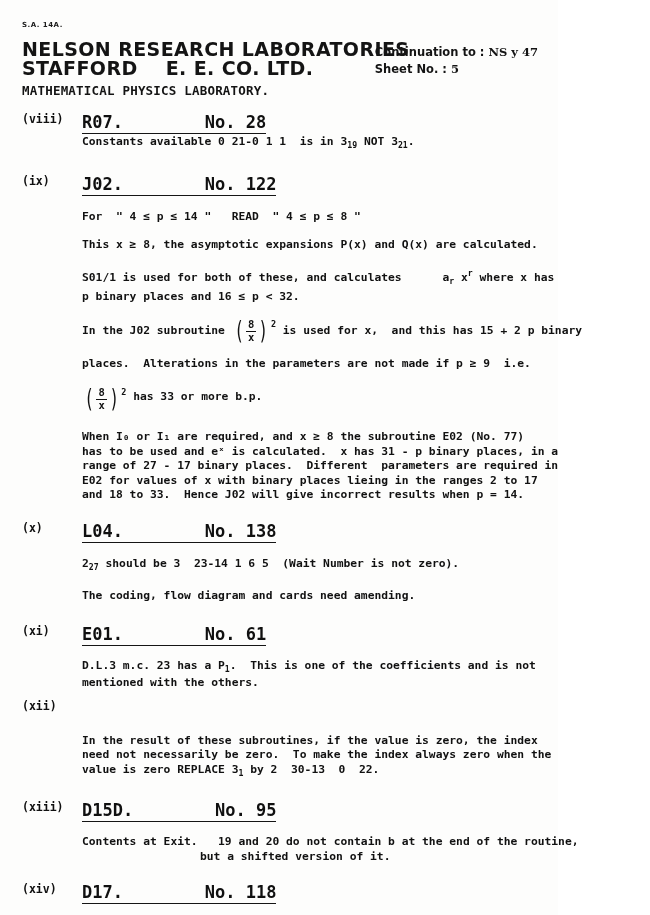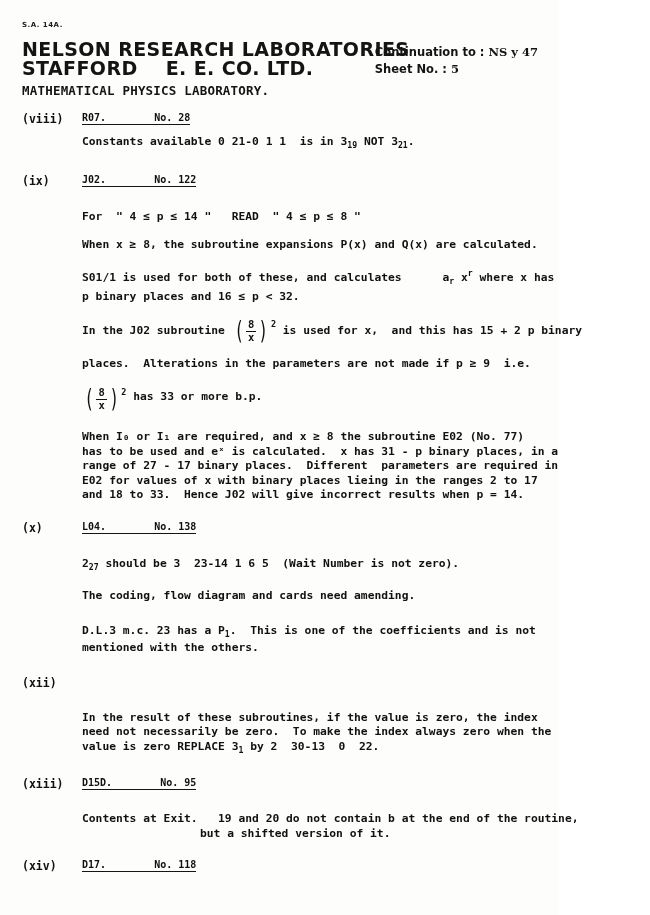--- a/index.html
+++ b/index.html
@@ -106,21 +106,21 @@
     width: 56px;
     font-size: 11.5px;
     font-weight: bold;
     color: #101010;
     white-space: pre;
   }
   .sec-title {
     position: absolute;
     left: 60px;
     top: 0;
-    font-size: 10px;
+    font-size: 17px;
     font-weight: bold;
     color: #101010;
     white-space: pre;
     border-bottom: 1.4px solid #151515;
     padding-bottom: 1px;
   }
 
   .para {
     margin-left: 60px;
     margin-top: 0;
@@ -226,21 +226,21 @@
       </div>
       <div class="para"><span>Constants available 0 21-0 1 1  is in 3</span><sub>19</sub><span> NOT 3</span><sub>21</sub><span>.</span></div>
     </div>
 
     <div class="section" style="margin-top:20px;">
       <div class="sec-head">
         <span class="roman">(ix)</span>
         <span class="sec-title">J02.        No. 122</span>
       </div>
       <div class="para loose">For  " 4 ≤ p ≤ 14 "   READ  " 4 ≤ p ≤ 8 "</div>
-      <div class="para loose">When x ≥ 8, the subroutine expansions P(x) and Q(x) are calculated.</div>
+      <div class="para loose">This x ≥ 8, the asymptotic expansions P(x) and Q(x) are calculated.</div>
       <div class="para loose"><span>S01/1 is used for both of these, and calculates      a</span><sub>r</sub><span> x</span><sup>r</sup><span> where x has
 p binary places and 16 ≤ p &lt; 32.</span></div>
 
       <div class="para loose"><span>In the J02 subroutine </span><span class="frac-expr"><span class="paren">(</span><span class="frac"><span class="num">8</span><span class="den">x</span></span><span class="paren">)</span><span class="frac-exp">2</span></span><span> is used for x,  and this has 15 + 2 p binary</span></div>
 
       <div class="para loose">places.  Alterations in the parameters are not made if p ≥ 9  i.e.</div>
 
       <div class="eq-line"><span class="frac-expr"><span class="paren">(</span><span class="frac"><span class="num">8</span><span class="den">x</span></span><span class="paren">)</span><span class="frac-exp">2</span></span><span> has 33 or more b.p.</span></div>
 
       <div class="para block" style="margin-top:19px;">When I₀ or I₁ are required, and x ≥ 8 the subroutine E02 (No. 77)
@@ -253,25 +253,29 @@
     <div class="section" style="margin-top:18px;">
       <div class="sec-head">
         <span class="roman">(x)</span>
         <span class="sec-title">L04.        No. 138</span>
       </div>
       <div class="para loose"><span>2</span><sub>27</sub><span> should be 3  23-14 1 6 5  (Wait Number is not zero).</span></div>
       <div class="para loose">The coding, flow diagram and cards need amending.</div>
     </div>
 
     <div class="section" style="margin-top:20px;">
+      <div class="sec-head">
+        <span class="roman">(xi)</span>
+        <span class="sec-title">E01.        No. 61</span>
+      </div>
       <div class="para block loose"><span>D.L.3 m.c. 23 has a P</span><sub>1</sub><span>.  This is one of the coefficients and is not
 mentioned with the others.</span></div>
     </div>
 
-    <div class="section" style="margin-top:20px;">
+    <div class="section" style="margin-top:8px;">
       <div class="sec-head">
         <span class="roman">(xii)</span>
       </div>
       <div class="para block loose"><span>In the result of these subroutines, if the value is zero, the index
 need not necessarily be zero.  To make the index always zero when the
 value is zero REPLACE 3</span><sub>1</sub><span> by 2  30-13  0  22.</span></div>
     </div>
 
     <div class="section" style="margin-top:20px;">
       <div class="sec-head">

